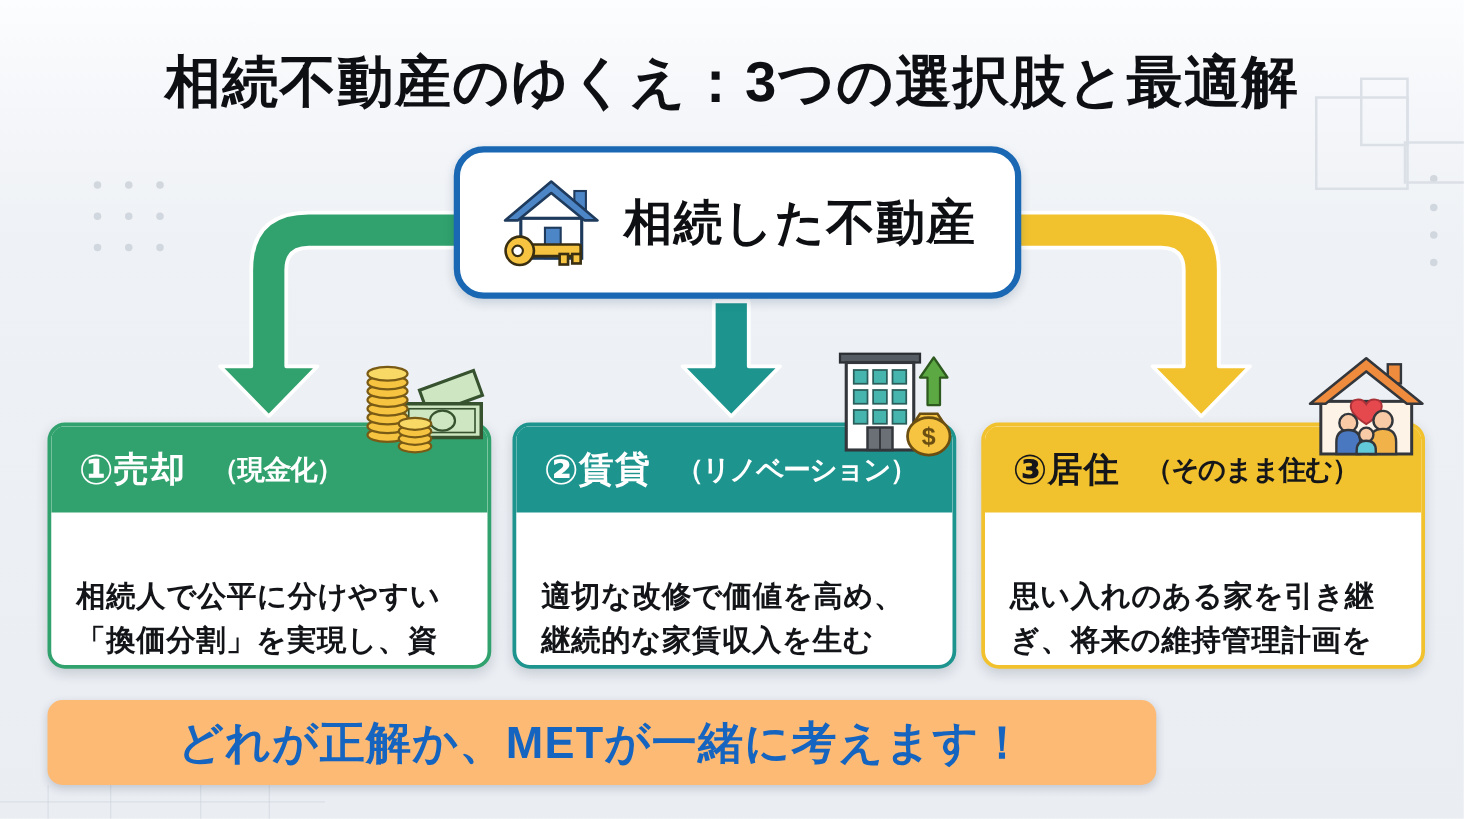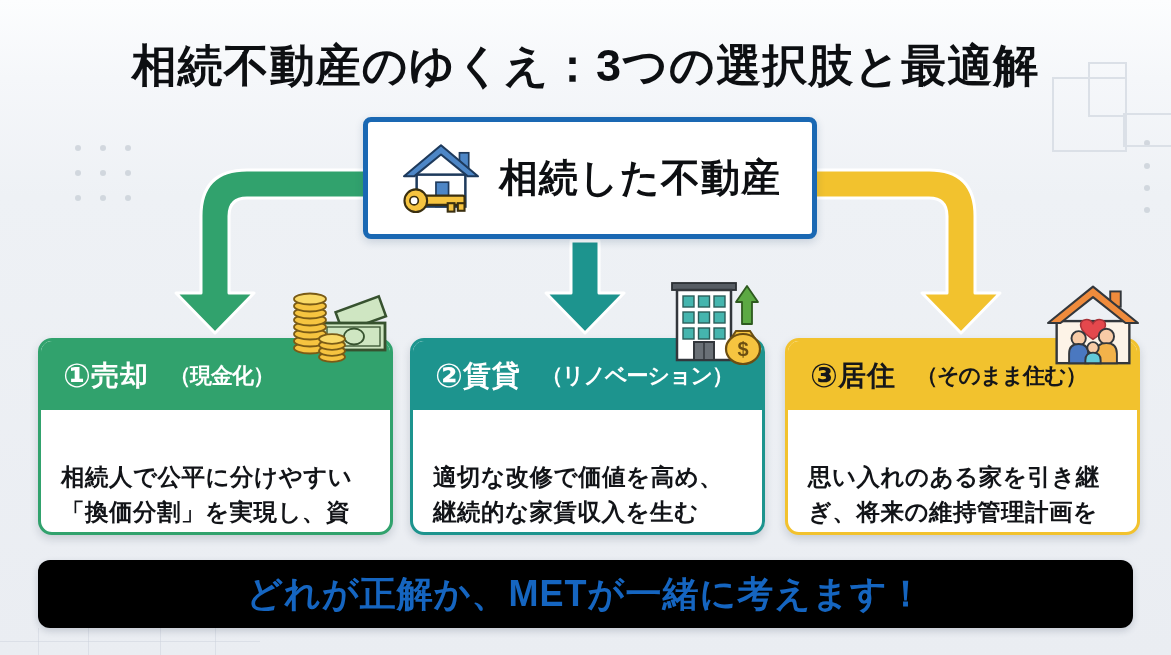--- a/index.html
+++ b/index.html
@@ -16,21 +16,21 @@
   
   .title{
     position:absolute;top:36px;left:0;width:100%;text-align:center;z-index:2;
     font-size:45px;font-weight:700;color:#0d0f12;letter-spacing:1px;
   }
   
   .arrow-layer{position:absolute;top:0;left:0;z-index:1;}
   
   .source-box{
     position:absolute;left:363px;top:117px;width:454px;height:122px;z-index:2;
-    background:#ffffff;border:5px solid #1a68b3;border-radius:8px;
+    background:#ffffff;border:5px solid #1a68b3;border-radius:24px;
     box-shadow:0 3px 8px rgba(30,60,100,.18);
     display:flex;align-items:center;justify-content:center;gap:16px;box-sizing:border-box;
   }
   .source-label{font-size:39px;font-weight:900;color:#0d0f12;letter-spacing:1px;}
   
   .card{
     position:absolute;top:338px;width:355px;height:197px;z-index:2;
     background:#ffffff;border-radius:14px;box-sizing:border-box;
     box-shadow:0 4px 9px rgba(40,55,80,.18);overflow:hidden;
   }
@@ -51,22 +51,22 @@
     padding:13px 20px 0 20px;font-size:23.5px;line-height:1.5;
     font-weight:700;color:#121418;letter-spacing:.5px;margin-top:37px;
   }
   
   .card-icon{position:absolute;z-index:3;}
   #icon-coins{left:288px;top:287px;}
   #icon-building{left:663px;top:280px;}
   #icon-familyhome{left:1045px;top:279px;}
   
   .footer-banner{
-    position:absolute;left:38px;top:560px;width:1095px;height:68px;z-index:2;
-    background:#000000;border-radius:12px;box-sizing:border-box;
+    position:absolute;left:38px;top:560px;width:887px;height:68px;z-index:2;
+    background:#fdba74;border-radius:12px;box-sizing:border-box;
     box-shadow:0 3px 7px rgba(40,55,80,.2);
     display:flex;align-items:center;justify-content:center;
   }
   .footer-text{font-size:36px;font-weight:900;color:#1565c0;letter-spacing:1px;}
 </style>
 </head>
 <body>
 
 <div class="dot-grid" style="left:75px;top:145px;width:70px;height:70px;">
   <span class="dot" style="left:0;top:0"></span>

